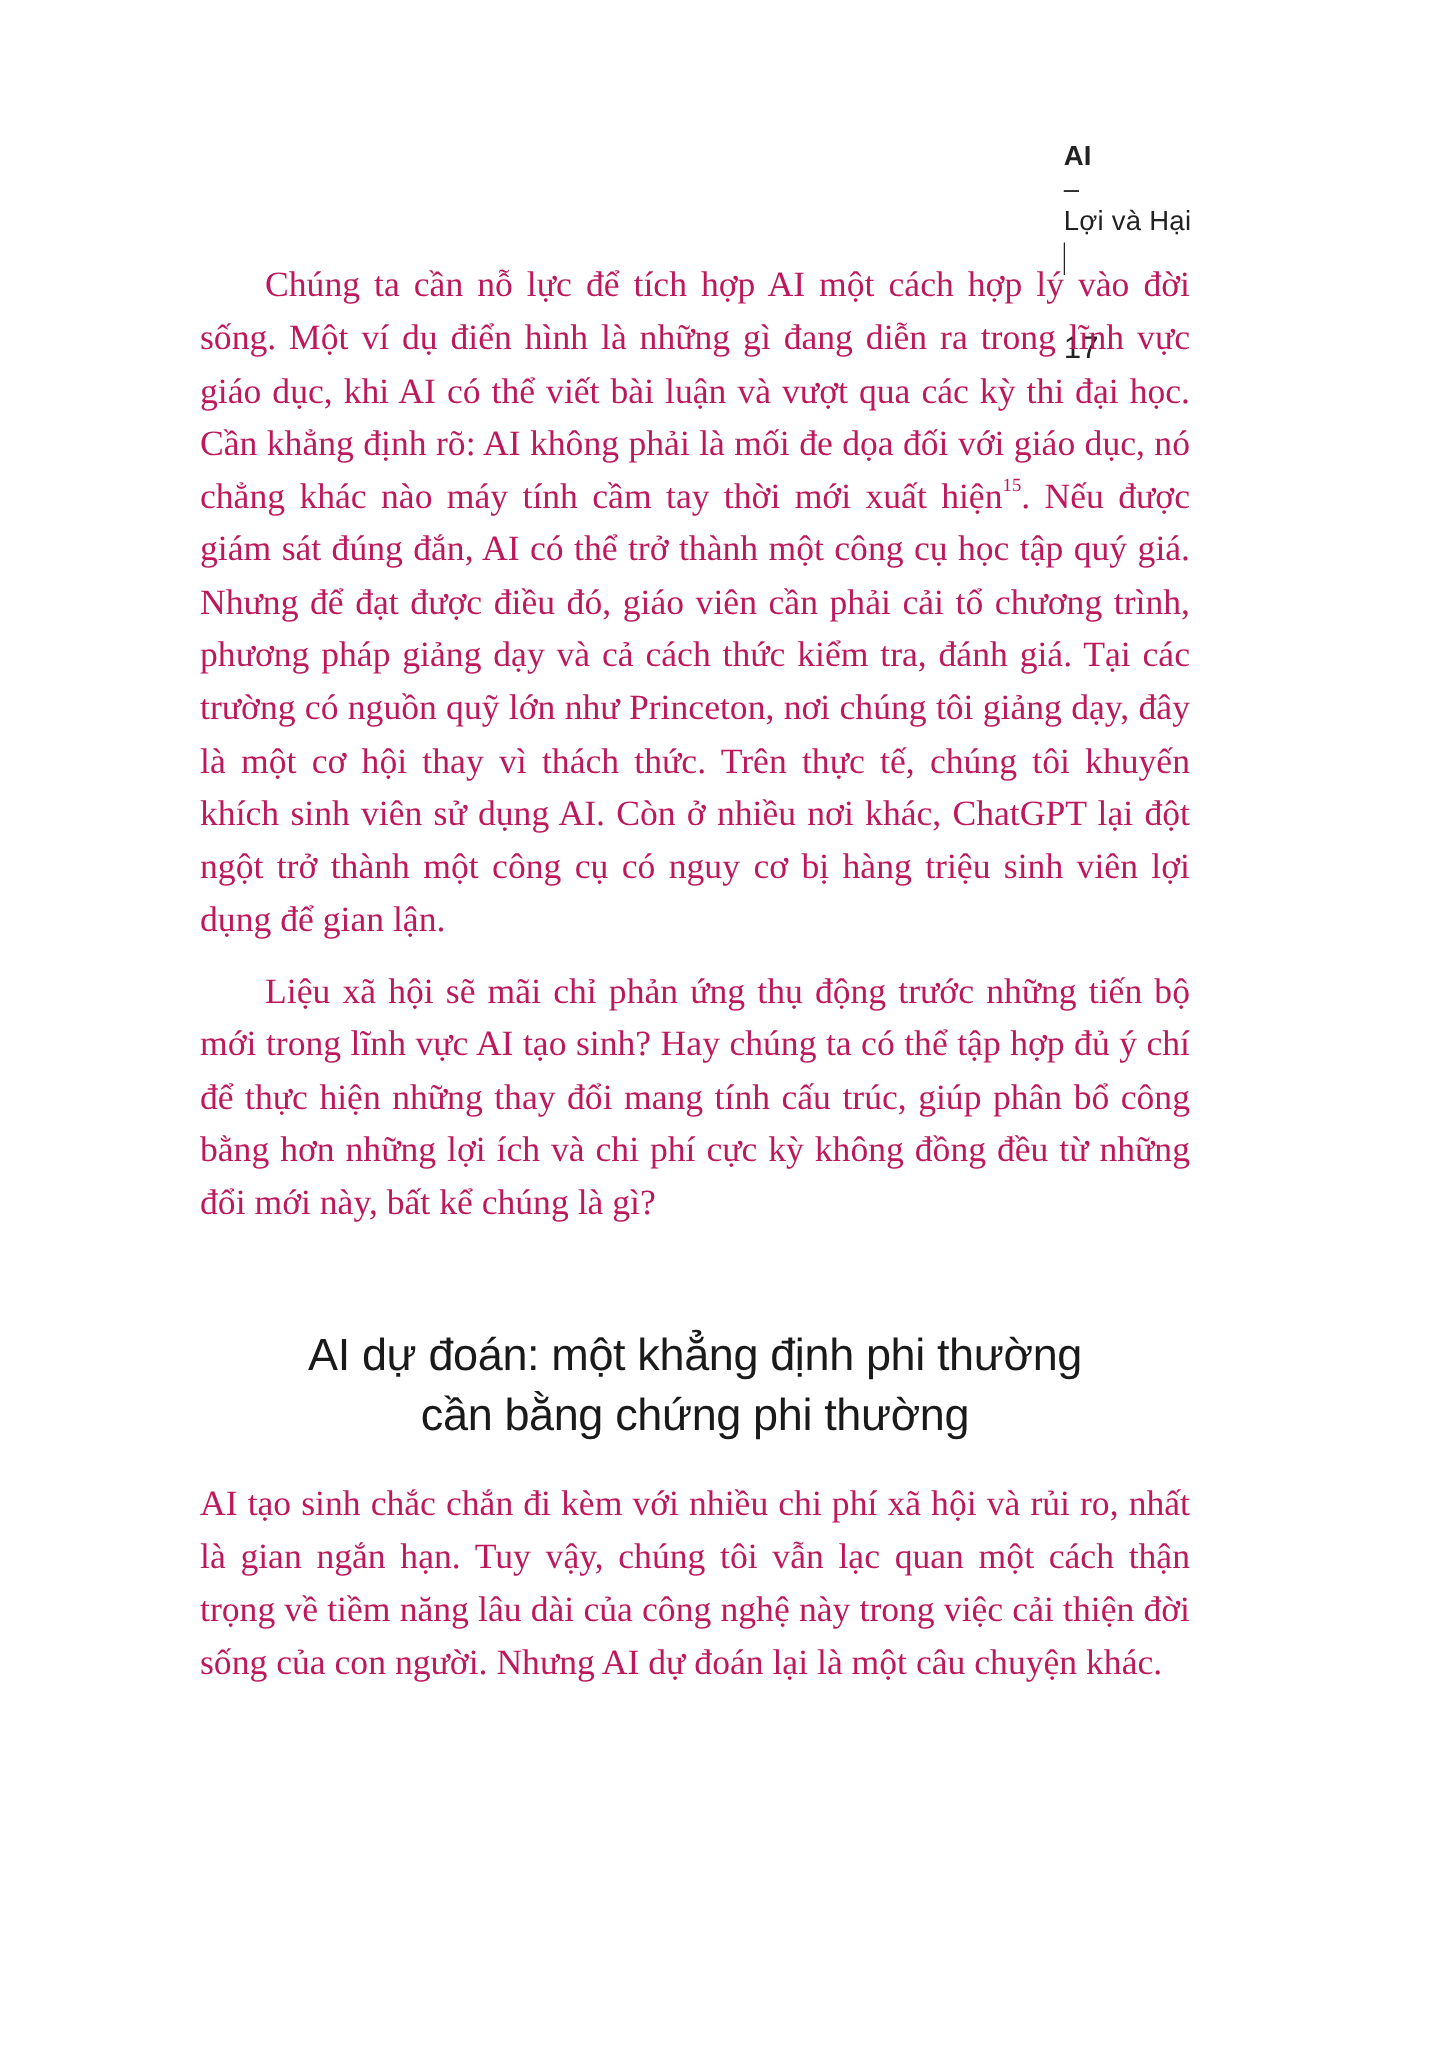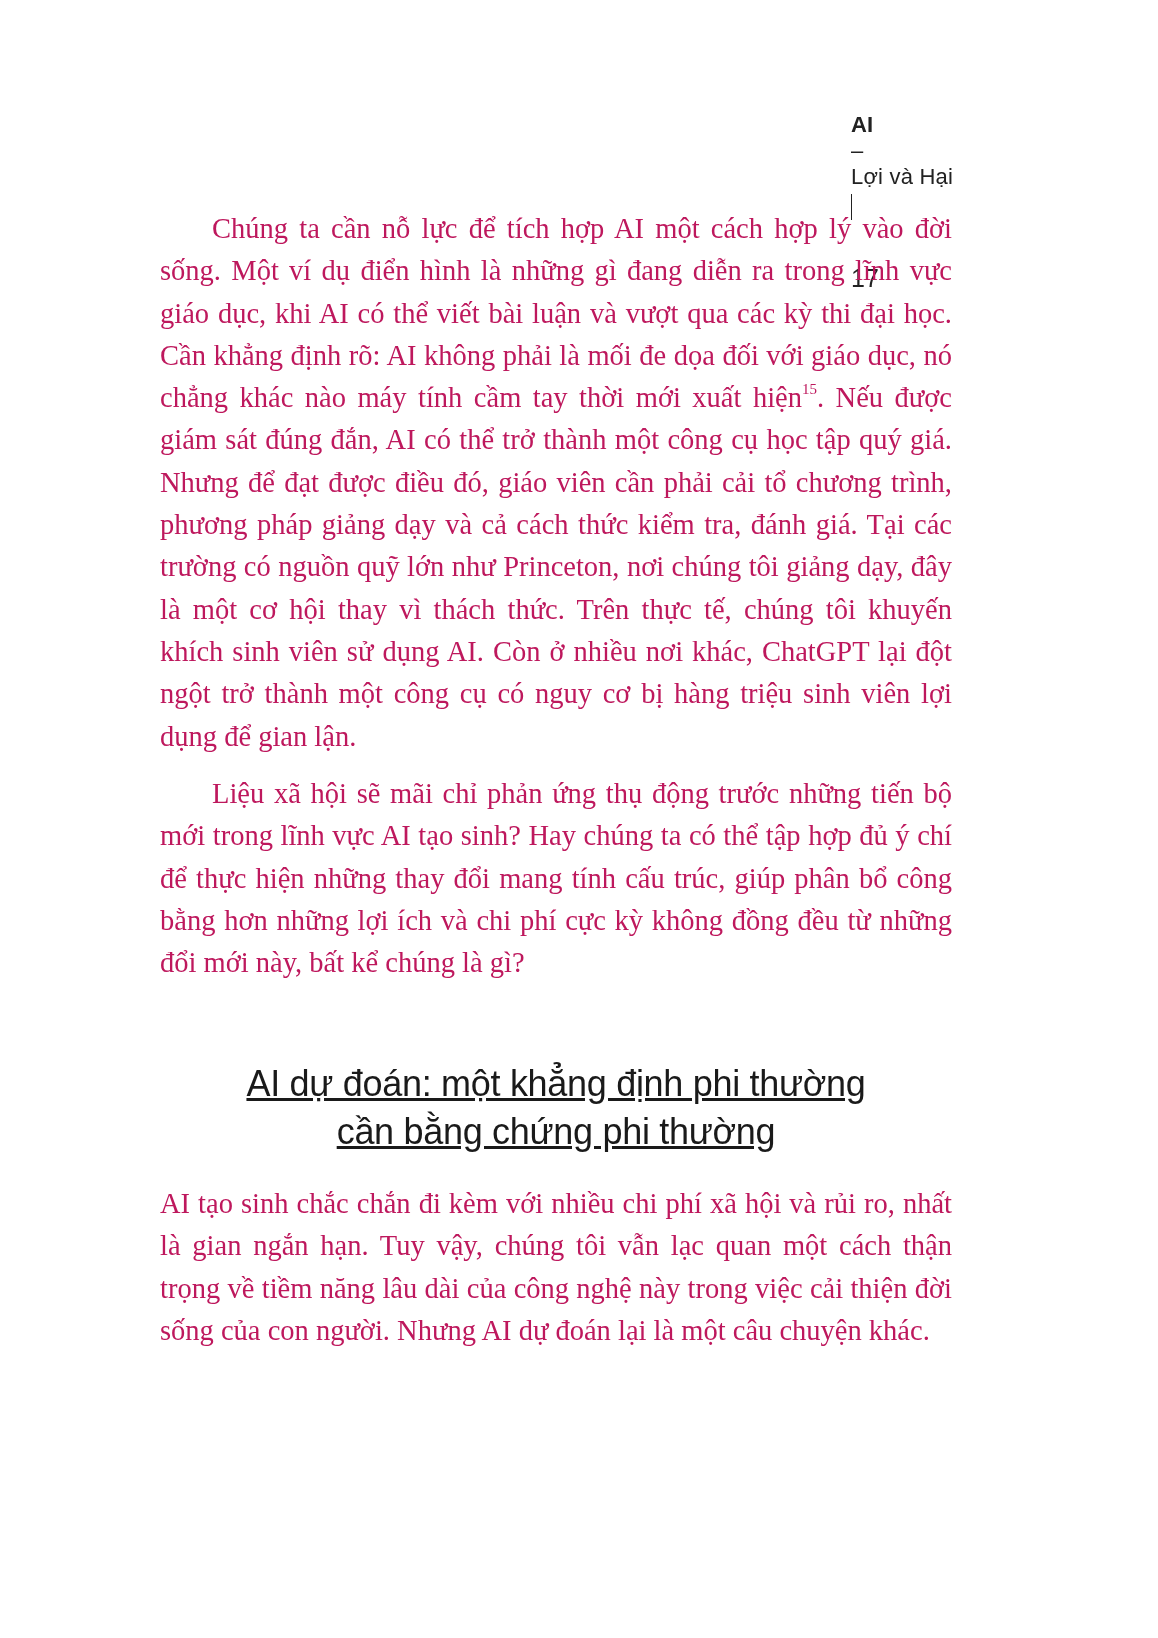--- a/index.html
+++ b/index.html
@@ -95,20 +95,20 @@
 </div>
 
 <div class="body-text p1">
   <p class="indent"><span>Chúng ta cần nỗ lực để tích hợp AI một cách hợp lý vào đời sống. Một ví dụ điển hình là những gì đang diễn ra trong lĩnh vực giáo dục, khi AI có thể viết bài luận và vượt qua các kỳ thi đại học. Cần khẳng định rõ: AI không phải là mối đe dọa đối với giáo dục, nó chẳng khác nào máy tính cầm tay thời mới xuất hiện</span><sup class="footnote">15</sup><span>. Nếu được giám sát đúng đắn, AI có thể trở thành một công cụ học tập quý giá. Nhưng để đạt được điều đó, giáo viên cần phải cải tổ chương trình, phương pháp giảng dạy và cả cách thức kiểm tra, đánh giá. Tại các trường có nguồn quỹ lớn như Princeton, nơi chúng tôi giảng dạy, đây là một cơ hội thay vì thách thức. Trên thực tế, chúng tôi khuyến khích sinh viên sử dụng AI. Còn ở nhiều nơi khác, ChatGPT lại đột ngột trở thành một công cụ có nguy cơ bị hàng triệu sinh viên lợi dụng để gian lận.</span></p>
 </div>
 
 <div class="body-text p2">
   <p class="indent">Liệu xã hội sẽ mãi chỉ phản ứng thụ động trước những tiến bộ mới trong lĩnh vực AI tạo sinh? Hay chúng ta có thể tập hợp đủ ý chí để thực hiện những thay đổi mang tính cấu trúc, giúp phân bổ công bằng hơn những lợi ích và chi phí cực kỳ không đồng đều từ những đổi mới này, bất kể chúng là gì?</p>
 </div>
 
-<h2 class="section-heading" style="margin:0;font-weight:normal;text-decoration:underline;">
+<h2 class="section-heading" style="margin:0;font-weight:normal;">
   <span>AI dự đoán: một khẳng định phi thường</span>
   <span>cần bằng chứng phi thường</span>
 </h2>
 
 <div class="body-text p3">
   <p>AI tạo sinh chắc chắn đi kèm với nhiều chi phí xã hội và rủi ro, nhất là gian ngắn hạn. Tuy vậy, chúng tôi vẫn lạc quan một cách thận trọng về tiềm năng lâu dài của công nghệ này trong việc cải thiện đời sống của con người. Nhưng AI dự đoán lại là một câu chuyện khác.</p>
 </div>
 
 </body></html>

